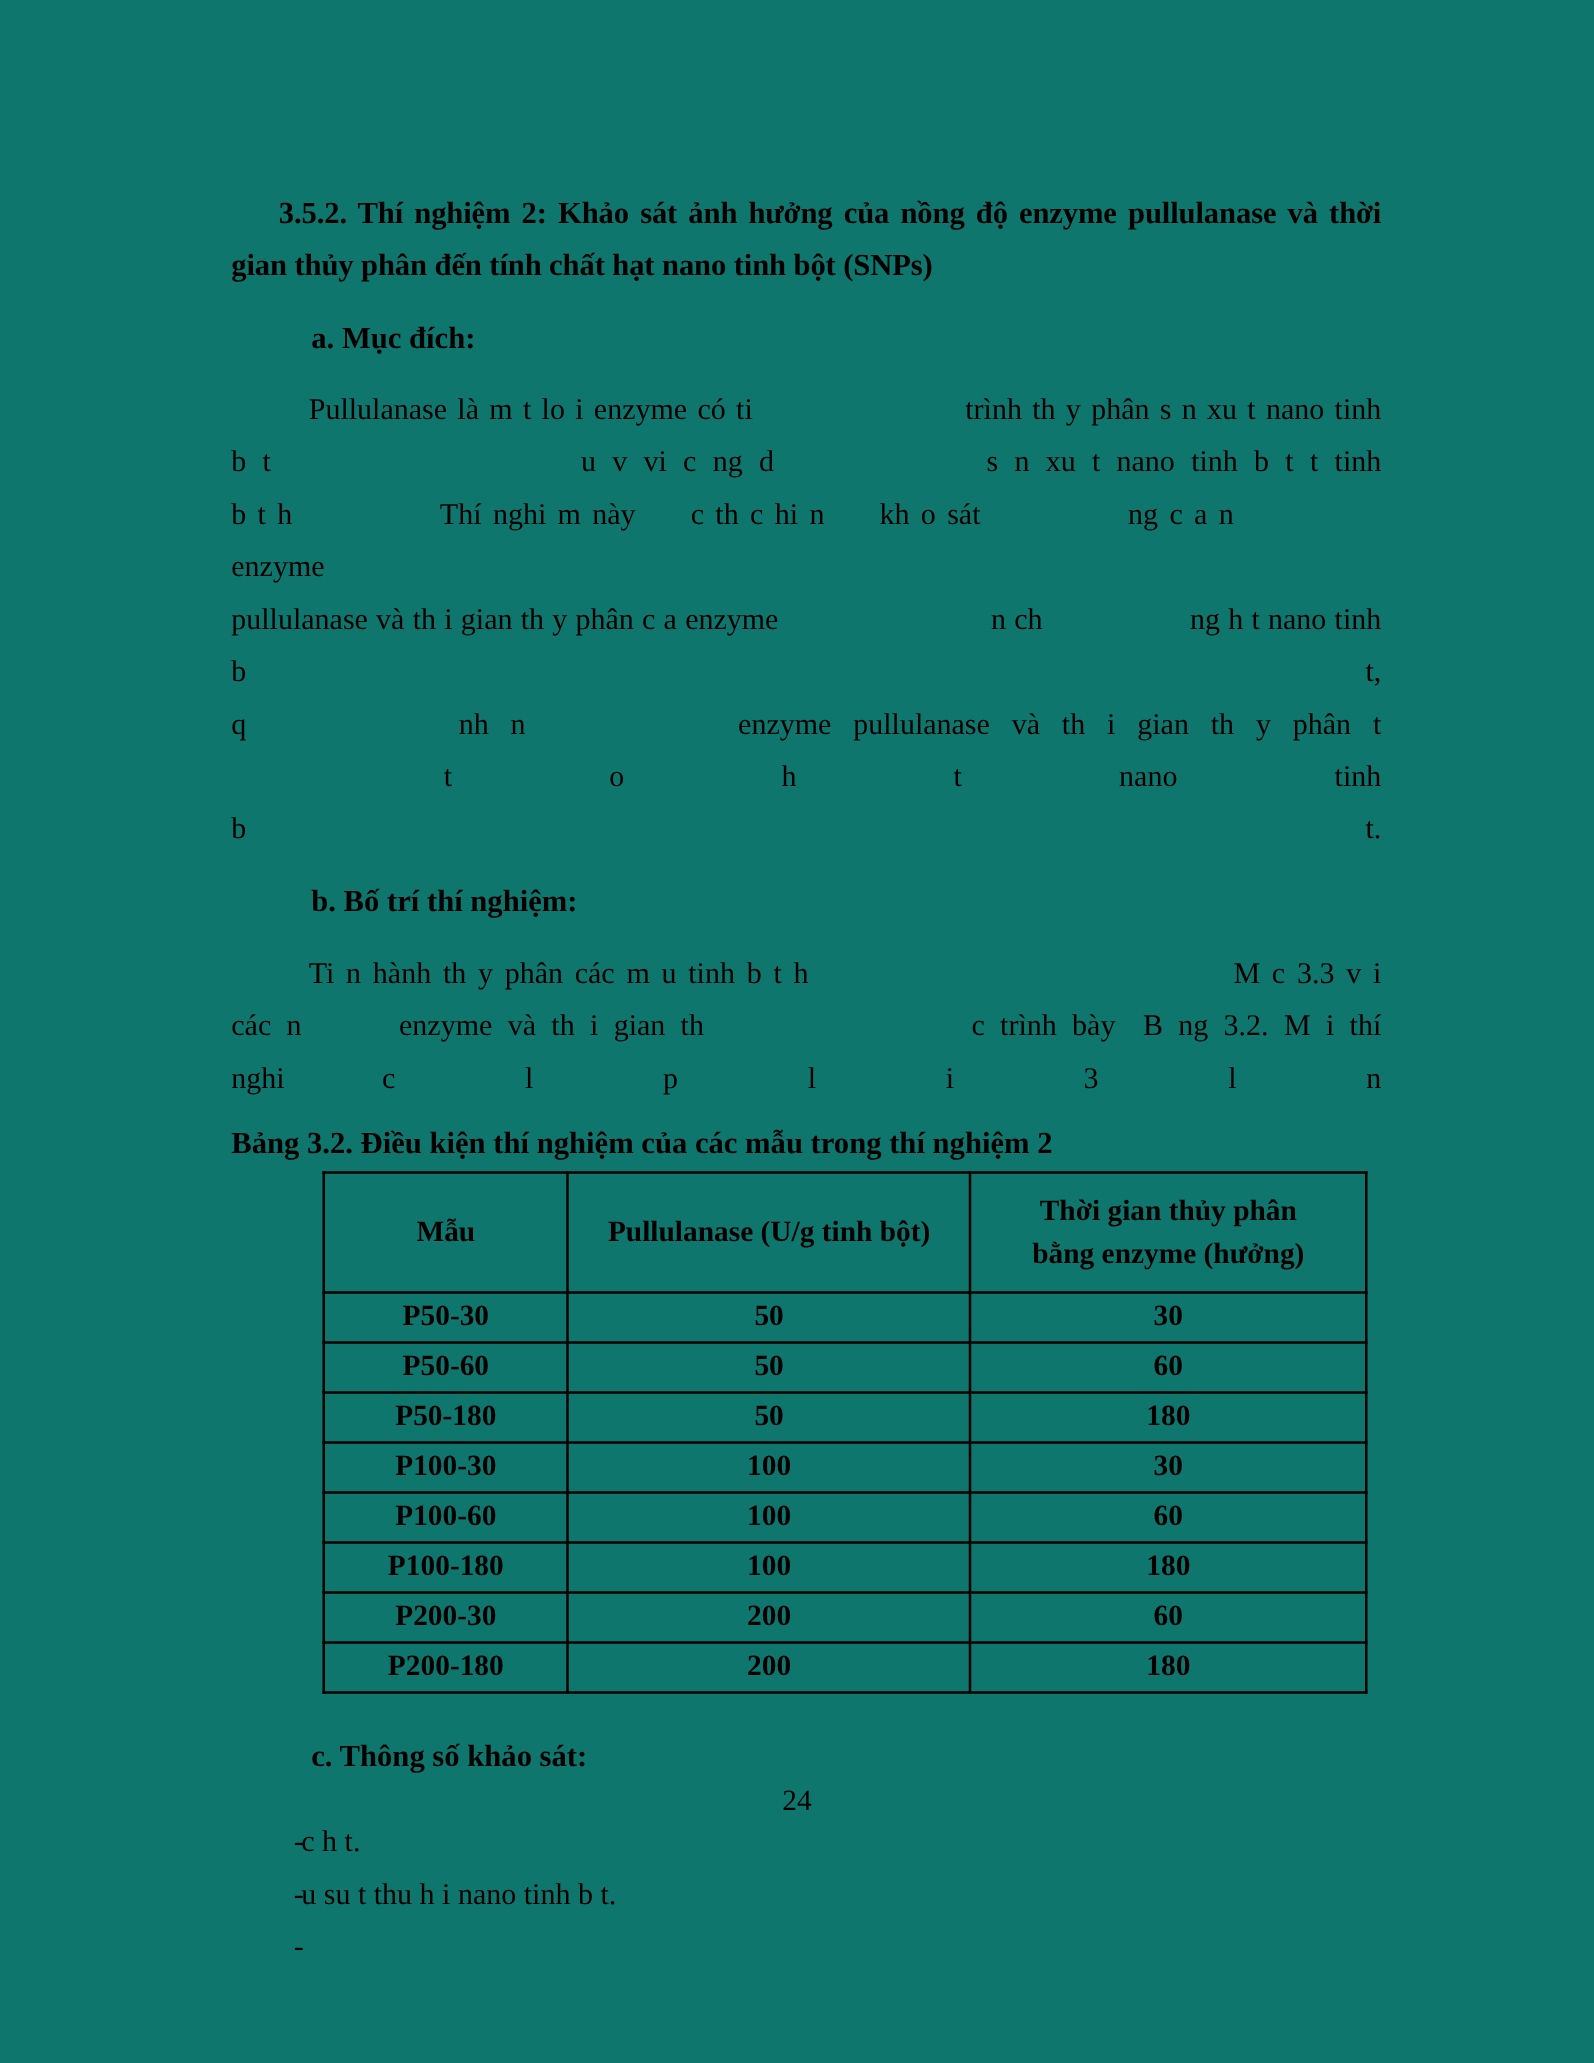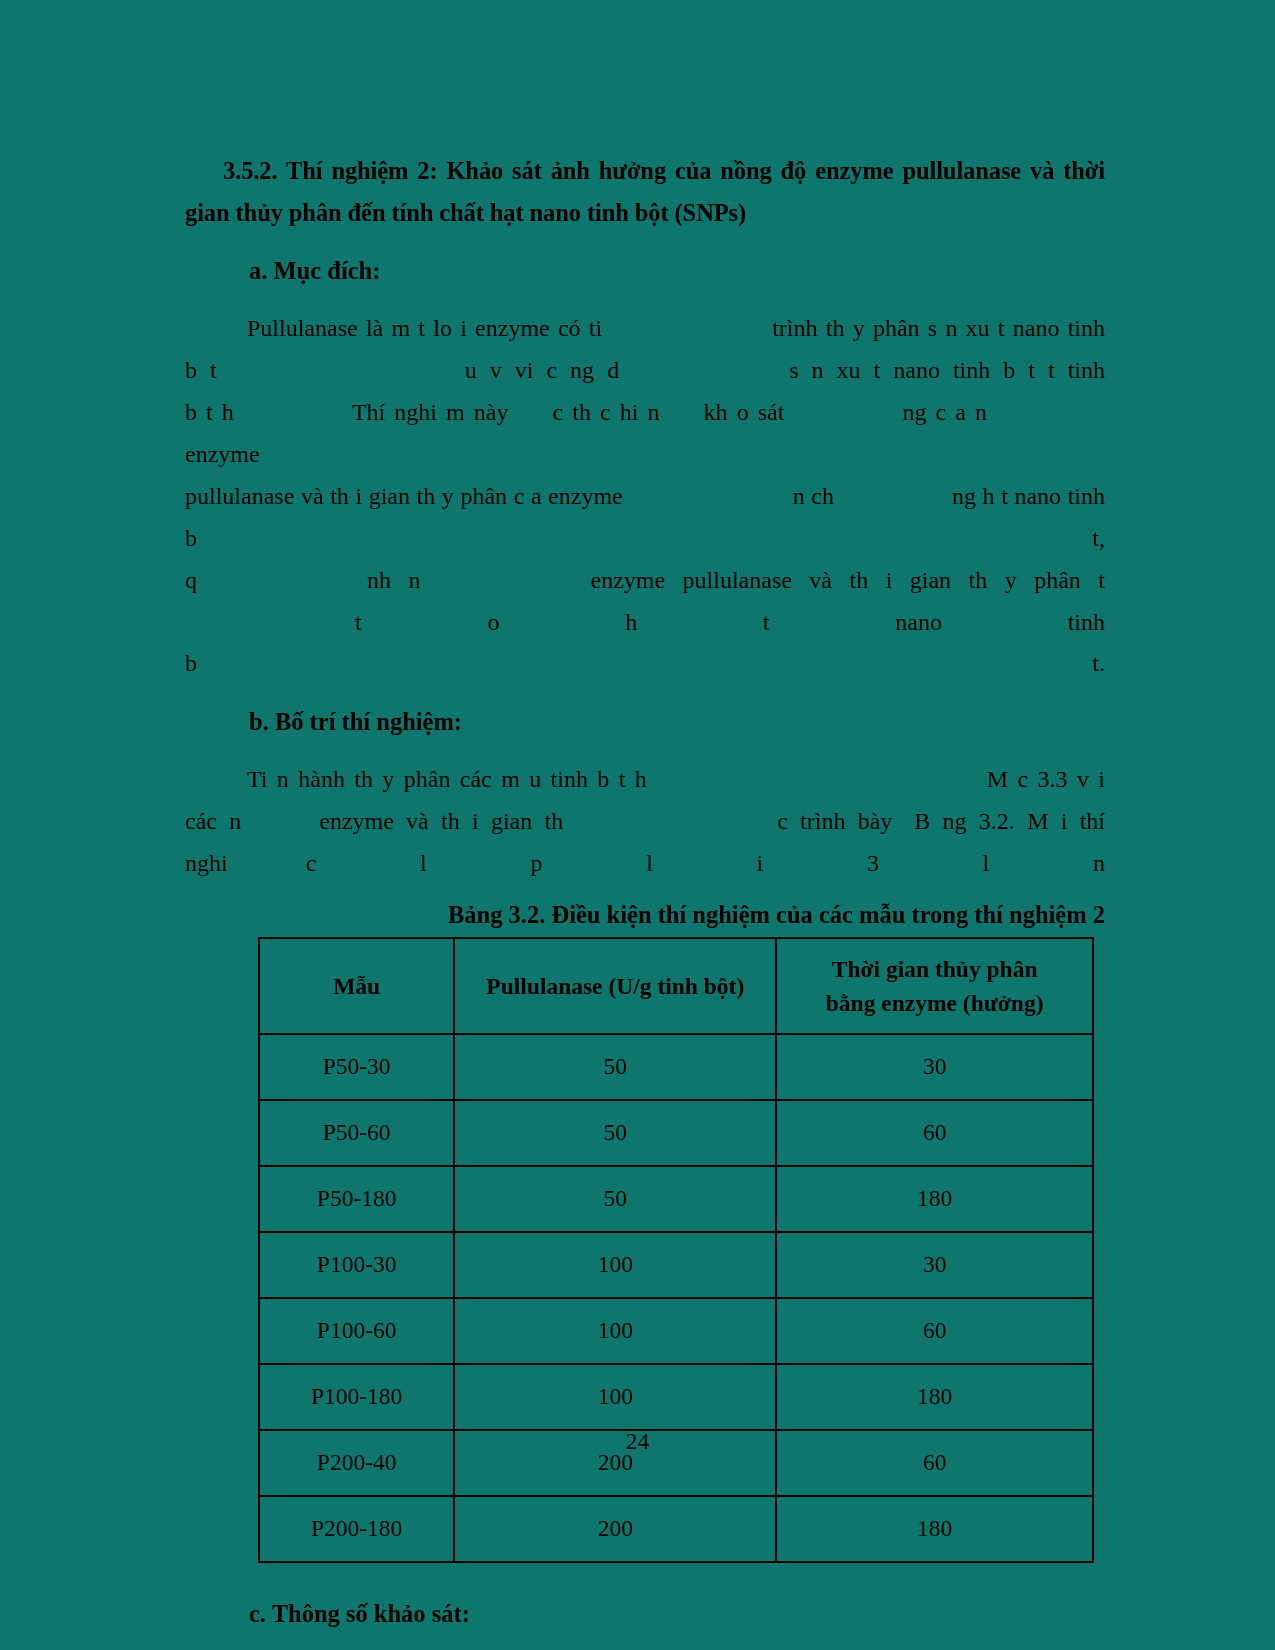--- a/index.html
+++ b/index.html
@@ -64,21 +64,21 @@
   .para .gap-xs { display:inline-block; width: 22px; }
   .para .gap-s  { display:inline-block; width: 44px; }
   .para .gap-m  { display:inline-block; width: 78px; }
   .para .gap-l  { display:inline-block; width: 118px; }
   .para .gap-xl { display:inline-block; width: 170px; }
 
   
   .table-caption {
     font-size: 24.5px;
     font-weight: bold;
-    text-align: right;
+    text-align: left;
     margin: 14px 0 6px 0;
     line-height: 1.3;
   }
 
   
   .tbl-wrap {
     display: flex;
     justify-content: center;
   }
   table.data {
@@ -93,22 +93,22 @@
     vertical-align: middle;
     font-size: 23.5px;
   }
   table.data th {
     font-weight: bold;
     padding: 8px 6px;
     height: 78px;
     line-height: 1.45;
   }
   table.data td {
-    font-weight: normal;
-    padding: 17px 6px;
+    font-weight: bold;
+    padding: 4px 6px;
     height: 30px;
   }
   table.data col.c1 { width: 185px; }
   table.data col.c2 { width: 305px; }
   table.data col.c3 { width: 300px; }
 
   
   .bullets {
     margin: 26px 0 0 0;
   }
@@ -195,21 +195,21 @@
               <td>P100-60</td>
               <td>100</td>
               <td>60</td>
             </tr>
             <tr>
               <td>P100-180</td>
               <td>100</td>
               <td>180</td>
             </tr>
             <tr>
-              <td>P200-40</td>
+              <td>P200-30</td>
               <td>200</td>
               <td>60</td>
             </tr>
             <tr>
               <td>P200-180</td>
               <td>200</td>
               <td>180</td>
             </tr>
           </tbody>
       </table>

